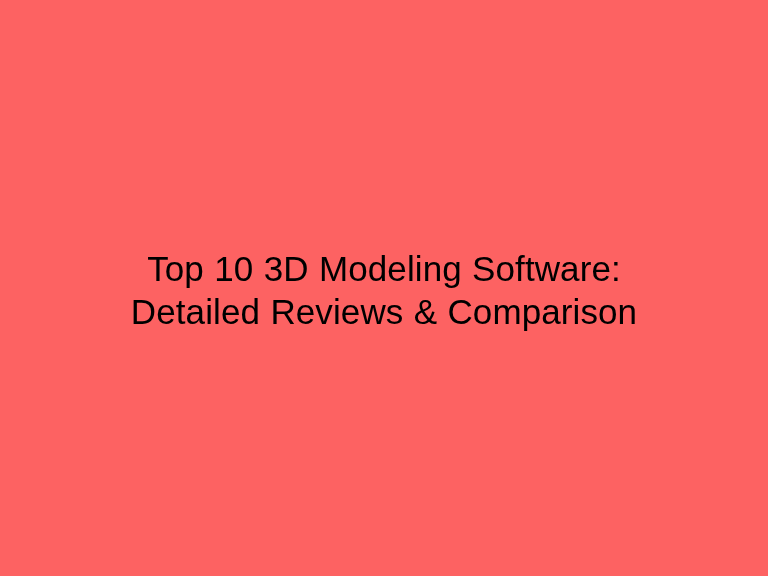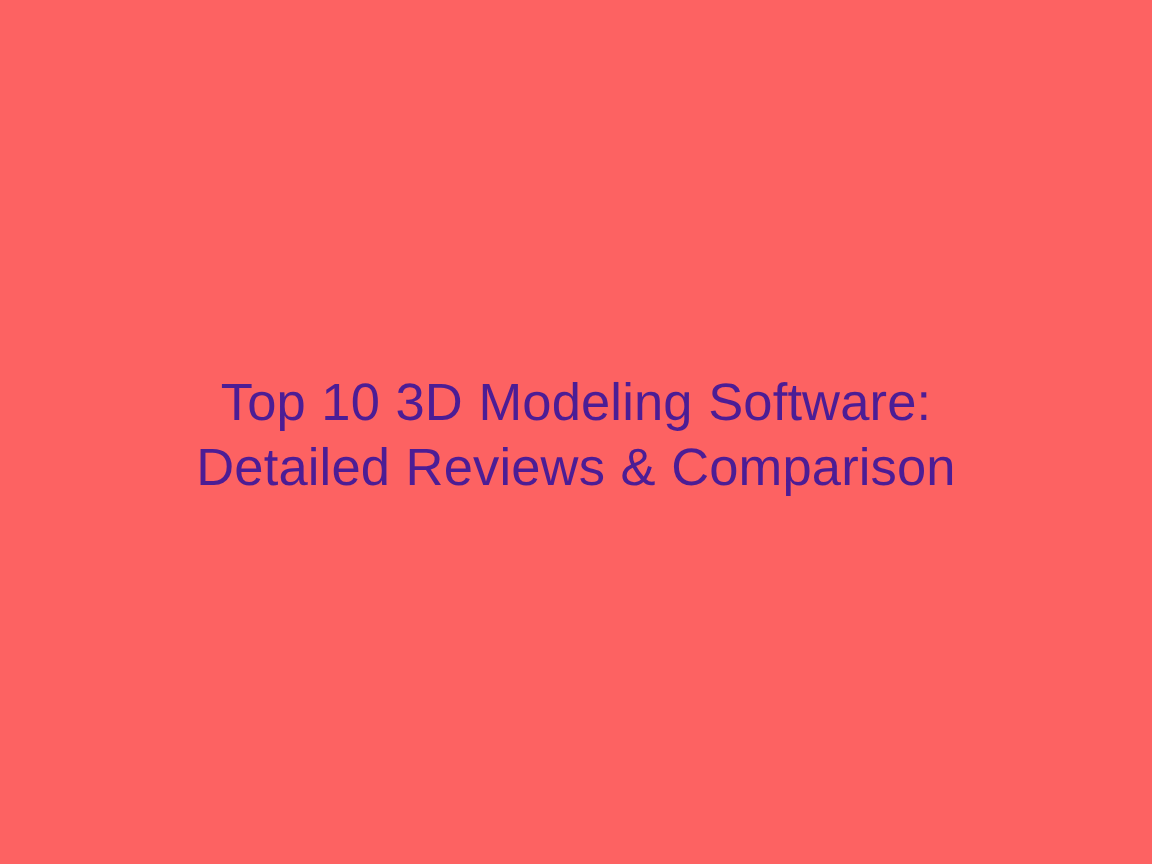--- a/index.html
+++ b/index.html
@@ -32,21 +32,21 @@
     width: 600px;
     margin: 0;
     padding: 0;
     text-align: center;
     transform: translateY(2px);
   }
 
   .banner-title {
     margin: 16px;
     padding: 0;
-    color: #4c1d95;
+    color: #000000;
     font-family: "Liberation Sans", sans-serif;
     font-size: 35px;
     font-weight: 400;
     line-height: 43px;
     letter-spacing: 0.1px;
     word-spacing: 0.5px;
     text-align: center;
     text-rendering: optimizeLegibility;
   }
 </style>

